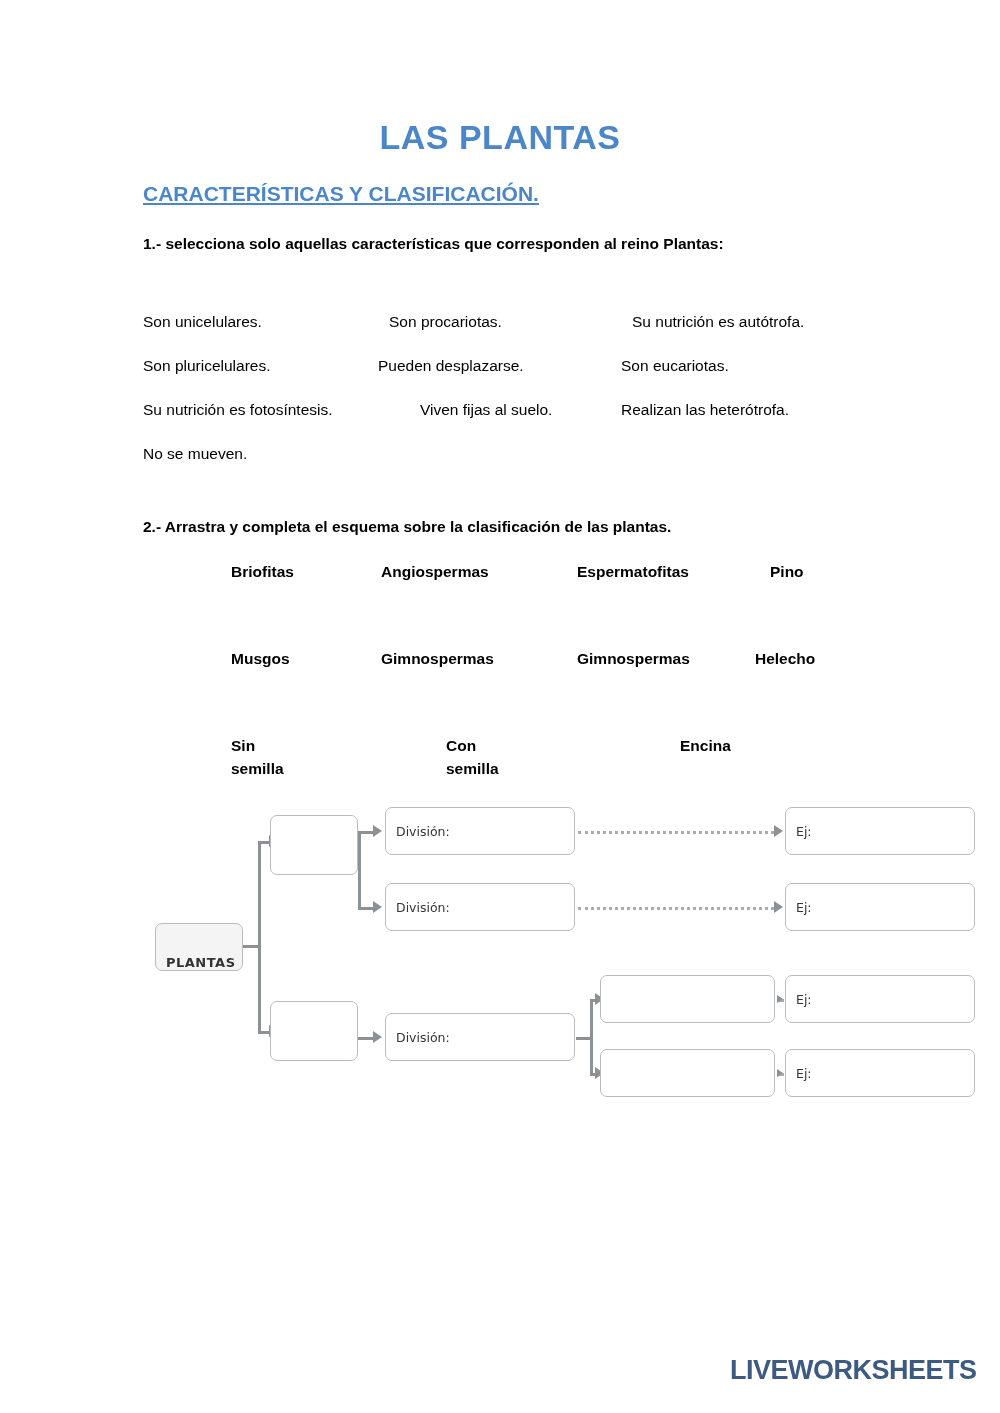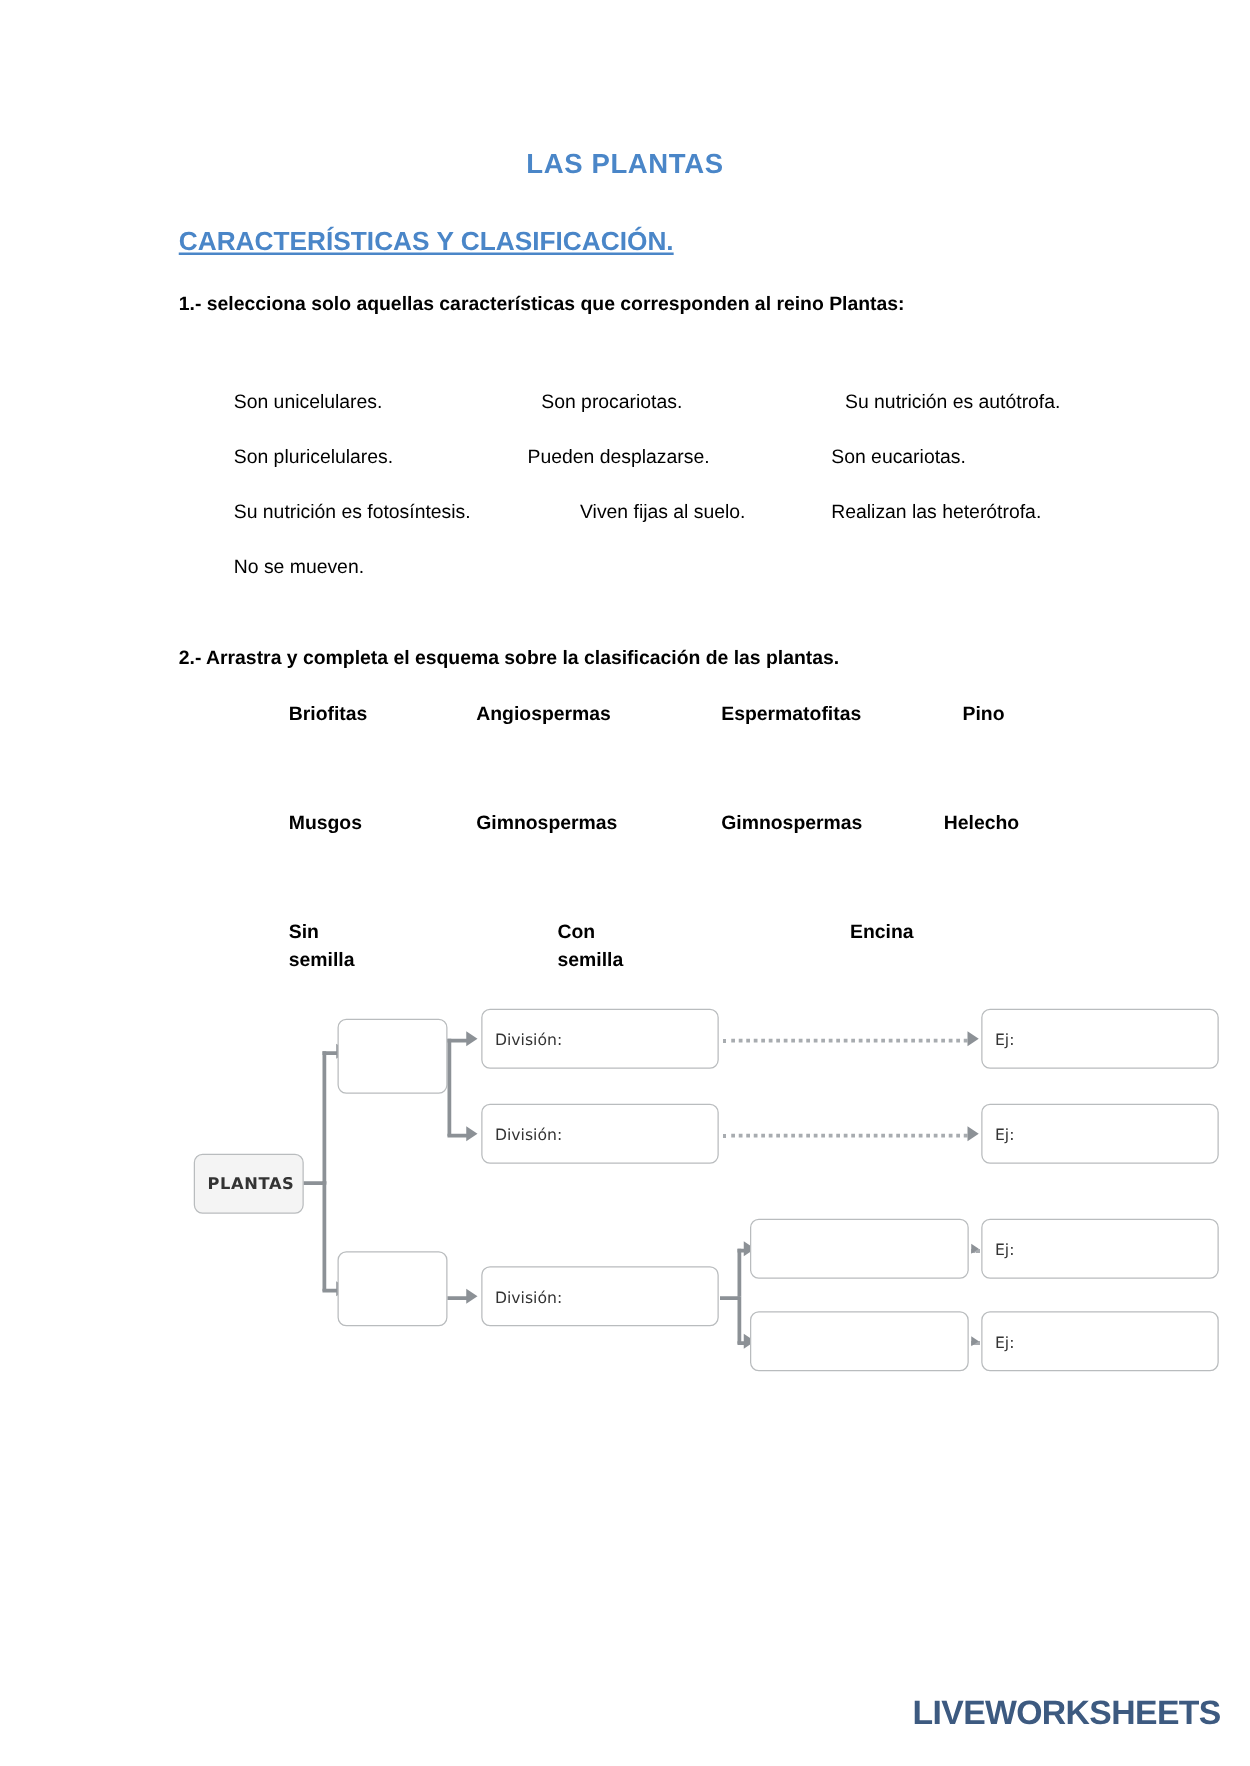--- a/index.html
+++ b/index.html
@@ -22,21 +22,21 @@
     width: 1000px;
     height: 1413px;
   }
 
   .title {
     position: absolute;
     left: 0;
     top: 118px;
     width: 1000px;
     text-align: center;
-    font-size: 22px;
+    font-size: 34px;
     font-weight: bold;
     color: #4a86c8;
     letter-spacing: 0.5px;
   }
 
   .subtitle {
     position: absolute;
     left: 143px;
     top: 182px;
     font-size: 21px;
@@ -62,21 +62,20 @@
     top: 300px;
     width: 760px;
     font-size: 15.5px;
     line-height: 44px;
     color: #000;
   }
   .opt-row {
     position: relative;
     height: 44px;
     white-space: nowrap;
-    margin-left: 44px;
   }
   .opt {
     position: absolute;
     top: 0;
   }
 
   .q2 {
     position: absolute;
     left: 143px;
     top: 518px;
@@ -121,20 +120,21 @@
   }
   .node span {
     padding-left: 10px;
     font-family: "DejaVu Sans", sans-serif;
     font-size: 12.5px;
   }
   .node.plantas {
     background: #f4f4f4;
     border-color: #b9bcbe;
     font-weight: bold;
+    align-items: flex-end;
   }
   .node.plantas span {
     font-weight: bold;
     letter-spacing: 0.5px;
     font-size: 13px;
   }
 
   .line {
     position: absolute;
     background: #8c9196;

